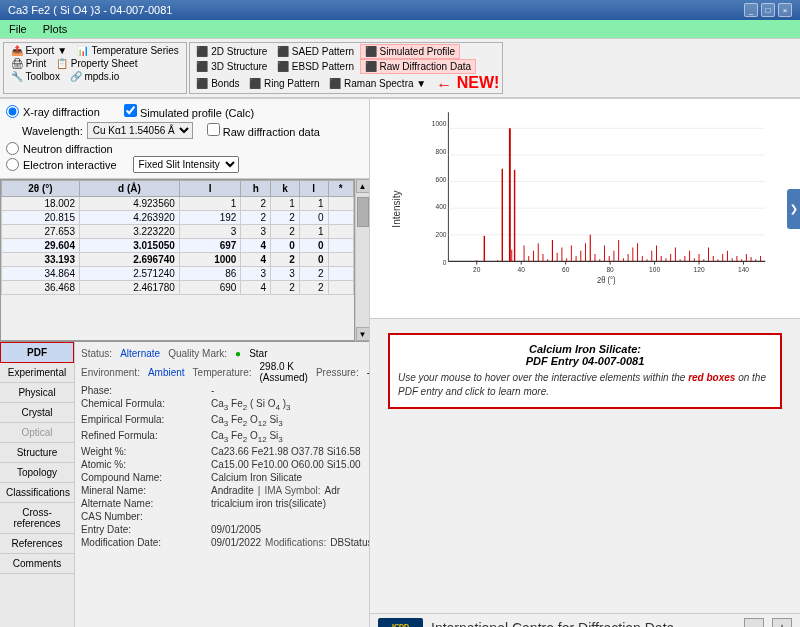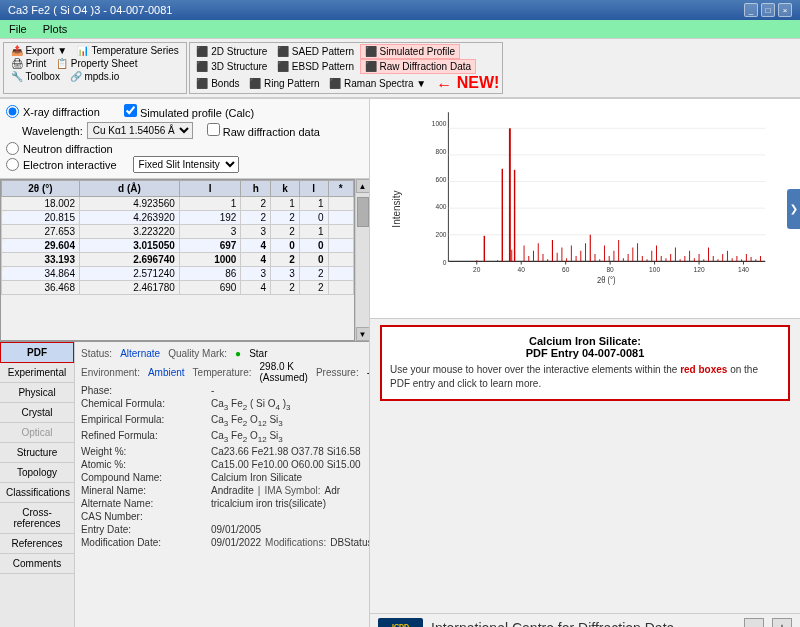--- a/index.html
+++ b/index.html
@@ -187,23 +187,25 @@
     }
     
     .chart-svg {
       width: 100%;
       height: 100%;
     }
     
     
     .info-box {
       border: 2px solid #cc0000;
+      margin: 8px;
       padding: 8px;
       font-size: 10px;
       background: white;
+      font-style: italic;
     }
     .info-box-title {
       font-weight: bold;
       text-align: center;
       margin-bottom: 4px;
       font-size: 11px;
     }
     .info-box-text { color: #333; line-height: 1.4; }
     .red-text { color: #cc0000; font-weight: bold; }
     

